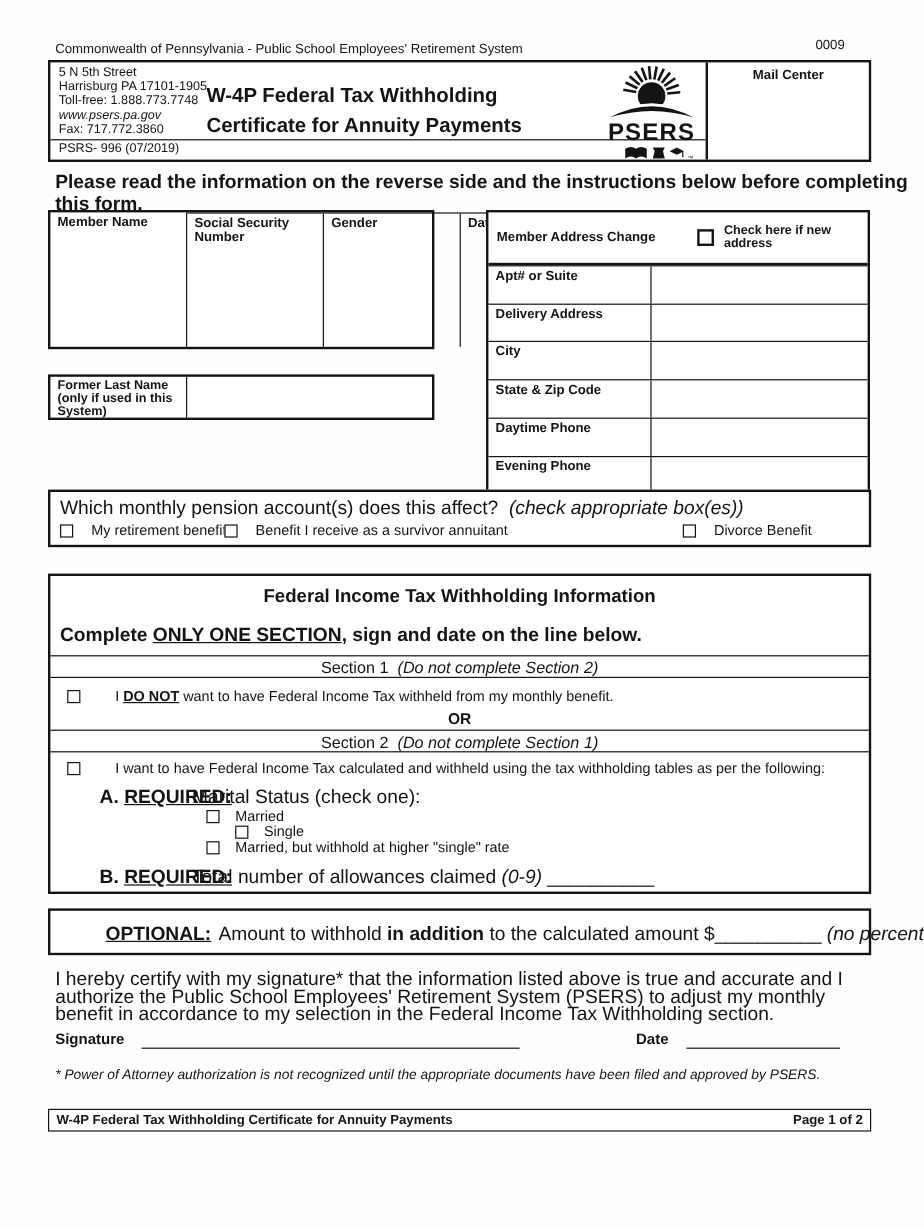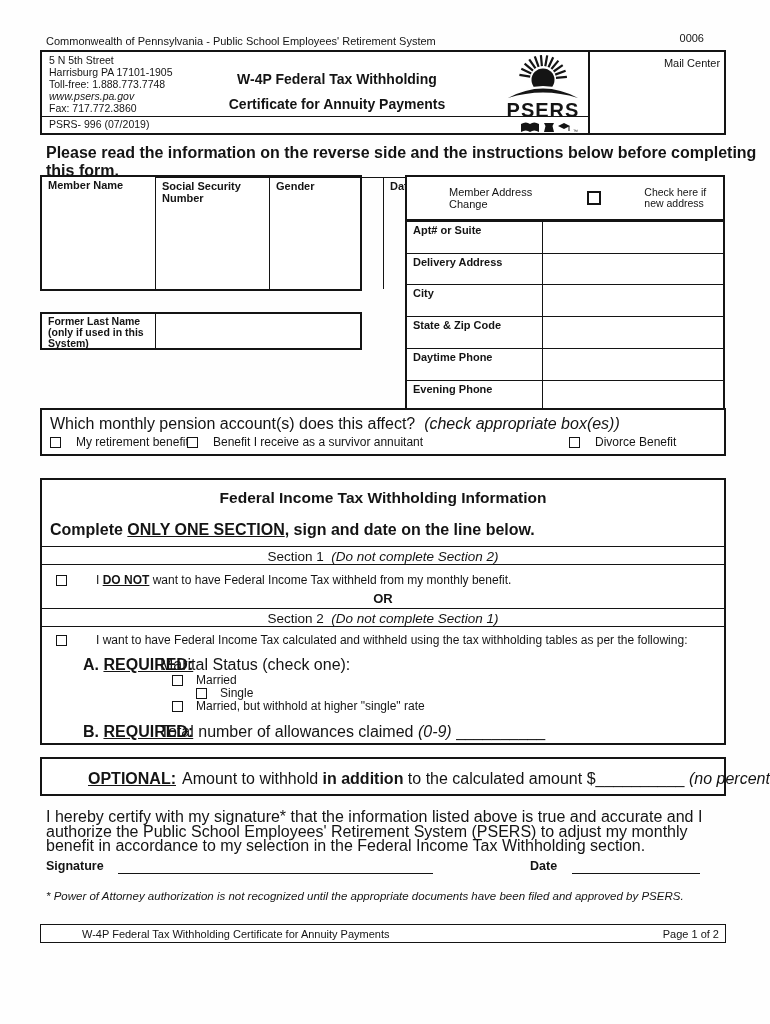--- a/index.html
+++ b/index.html
@@ -8,44 +8,44 @@
   .abs{position:absolute;}
   .b{font-weight:bold}
   .i{font-style:italic}
   .u{text-decoration:underline}
   .box{border:2px solid #141414;box-sizing:border-box;background:#fff;}
   .cb{display:inline-block;width:9px;height:9px;border:1.5px solid #141414;background:#fff;flex:none;}
   .cb-lg{width:10px;height:10px;border-width:2px;}
   
   .hdr-top{font-size:11px;}
   .addr{font-size:10.5px;line-height:11.9px;}
-  .form-title{font-size:14px;line-height:25px;font-weight:bold;text-align:center;}
+  .form-title{font-size:17px;line-height:25px;font-weight:bold;text-align:left;}
   
   .mrow{display:flex;border-top:1px solid #141414;flex:1;}
   .mrow:first-child{border-top:none;}
   .mlabel{width:114px;border-right:1px solid #141414;padding:3px 4px 0 6px;
           font-size:11px;line-height:11.5px;font-weight:bold;box-sizing:border-box;}
   .mval{flex:1;}
   .alabel{width:136px;}
   
   .band{position:absolute;left:0;width:100%;height:19px;line-height:19px;
         border-top:1.5px solid #141414;border-bottom:1.5px solid #141414;
         text-align:center;font-size:13.5px;box-sizing:border-box;}
   .crow{position:absolute;display:flex;align-items:center;gap:15px;font-size:12px;}
   .fs12{font-size:16px;}
-  .fs11b{font-size:11px;font-weight:normal;padding-left:35px;}
+  .fs11b{font-size:11px;font-weight:bold;}
   .line{border-bottom:1.2px solid #141414;height:1px;}
 </style>
 </head>
 <body>
 
 <div class="page">
 
   <div class="abs hdr-top" style="left:46px;top:35px;">Commonwealth of Pennsylvania - Public School Employees' Retirement System</div>
-  <div class="abs hdr-top" style="right:66px;top:32px;">0006</div>
+  <div class="abs hdr-top" style="right:66px;top:32px;">0009</div>
 
   <div class="abs box" style="left:40px;top:50px;width:686px;height:85px;">
     <div class="abs" style="left:546px;top:0;height:81px;border-left:2px solid #141414;"></div>
     <div class="abs" style="left:0;top:64px;width:546px;border-top:1.5px solid #141414;"></div>
 
     <div class="abs addr" style="left:7px;top:3px;">
       <div>5 N 5th Street</div>
       <div>Harrisburg PA 17101-1905</div>
       <div>Toll-free:  1.888.773.7748</div>
       <div class="i">www.psers.pa.gov</div>

